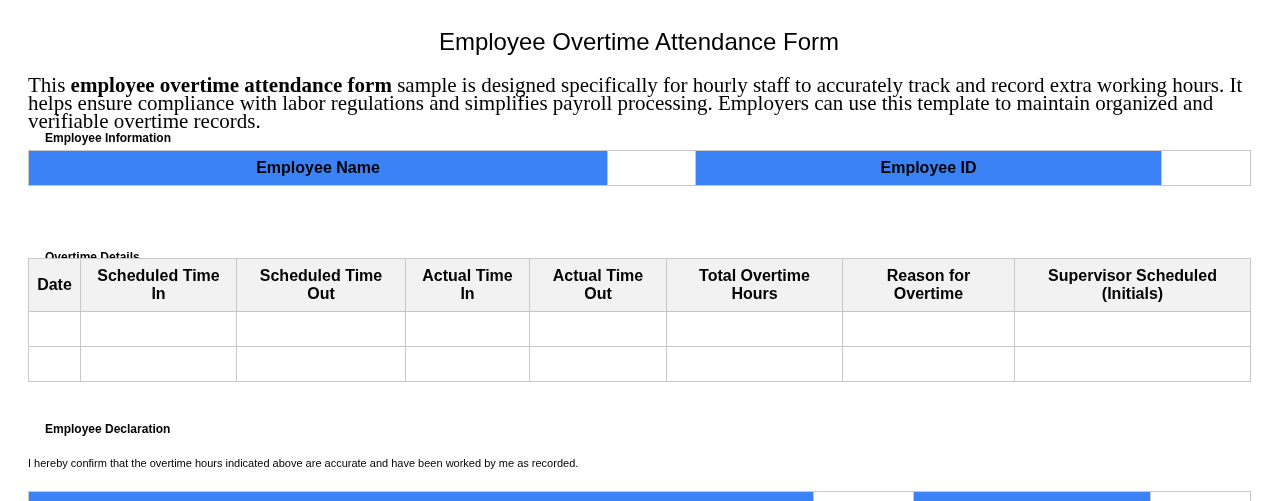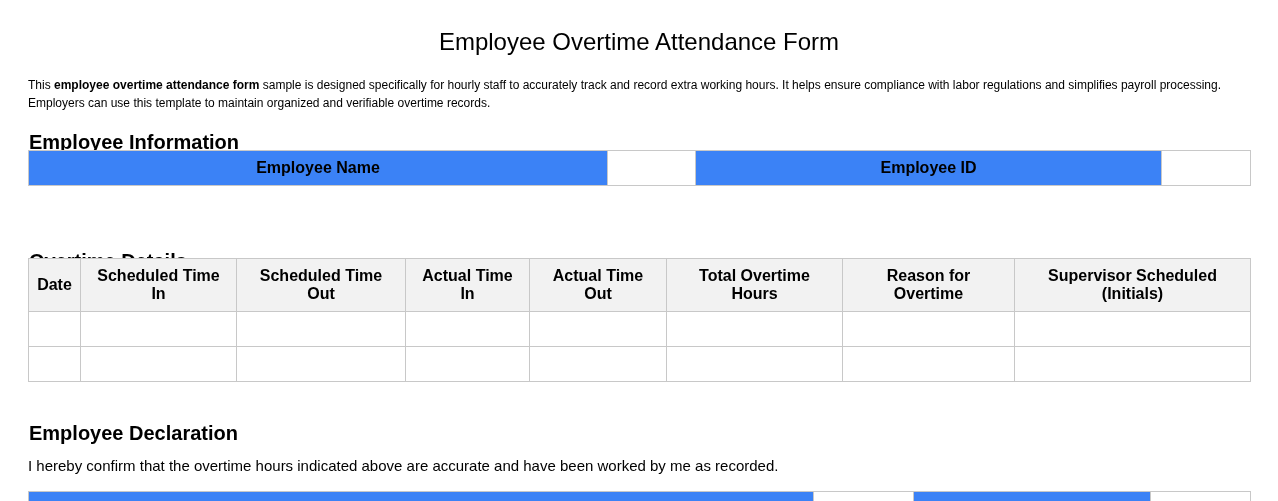--- a/index.html
+++ b/index.html
@@ -6,38 +6,38 @@
   body {
     width: 1278px; height: 501px; overflow: hidden; position: relative;
     font-family: "Liberation Sans", sans-serif; color: #000;
   }
   .title {
     position: absolute; top: 28px; left: 0; width: 1278px; text-align: center;
     font-size: 24px; font-weight: normal;
   }
   .intro {
     position: absolute; top: 76px; left: 28px; width: 1222px;
-    font-size: 12px; line-height: 18px;
+    font-size: 21px; line-height: 18px; font-family: Liberation Serif, serif;
   }
   .intro b { font-weight: bold; }
   .section-label {
-    position: absolute; left: 29px; font-size: 20px; font-weight: bold;
+    position: absolute; left: 45px; font-size: 12px; font-weight: bold;
   }
   table {
     position: absolute; left: 28px; border-collapse: collapse;
     table-layout: fixed; font-family: "Liberation Sans", sans-serif;
   }
   td, th {
     border: 1px solid #c8c8c8; padding: 0; font-size: 16px;
     font-weight: bold; text-align: center; vertical-align: middle;
   }
   .lbl { background: #3b82f6; }
   .val { background: #ffffff; }
   th { background: #f2f2f2; line-height: 18px; }
-  .declaration-text { position: absolute; top: 457px; left: 28px; font-size: 15px; }
+  .declaration-text { position: absolute; top: 457px; left: 28px; font-size: 11px; }
 </style>
 </head>
 <body>
 
 <div class="title">Employee Overtime Attendance Form</div>
 
 <div class="intro"><span>This </span><b>employee overtime attendance form</b><span> sample is designed specifically for hourly staff to accurately track and record extra working hours. It helps ensure compliance with labor regulations and simplifies payroll processing. Employers can use this template to maintain organized and verifiable overtime records.</span></div>
 
 <div class="section-label" style="top:131px;">Employee Information</div>
 

